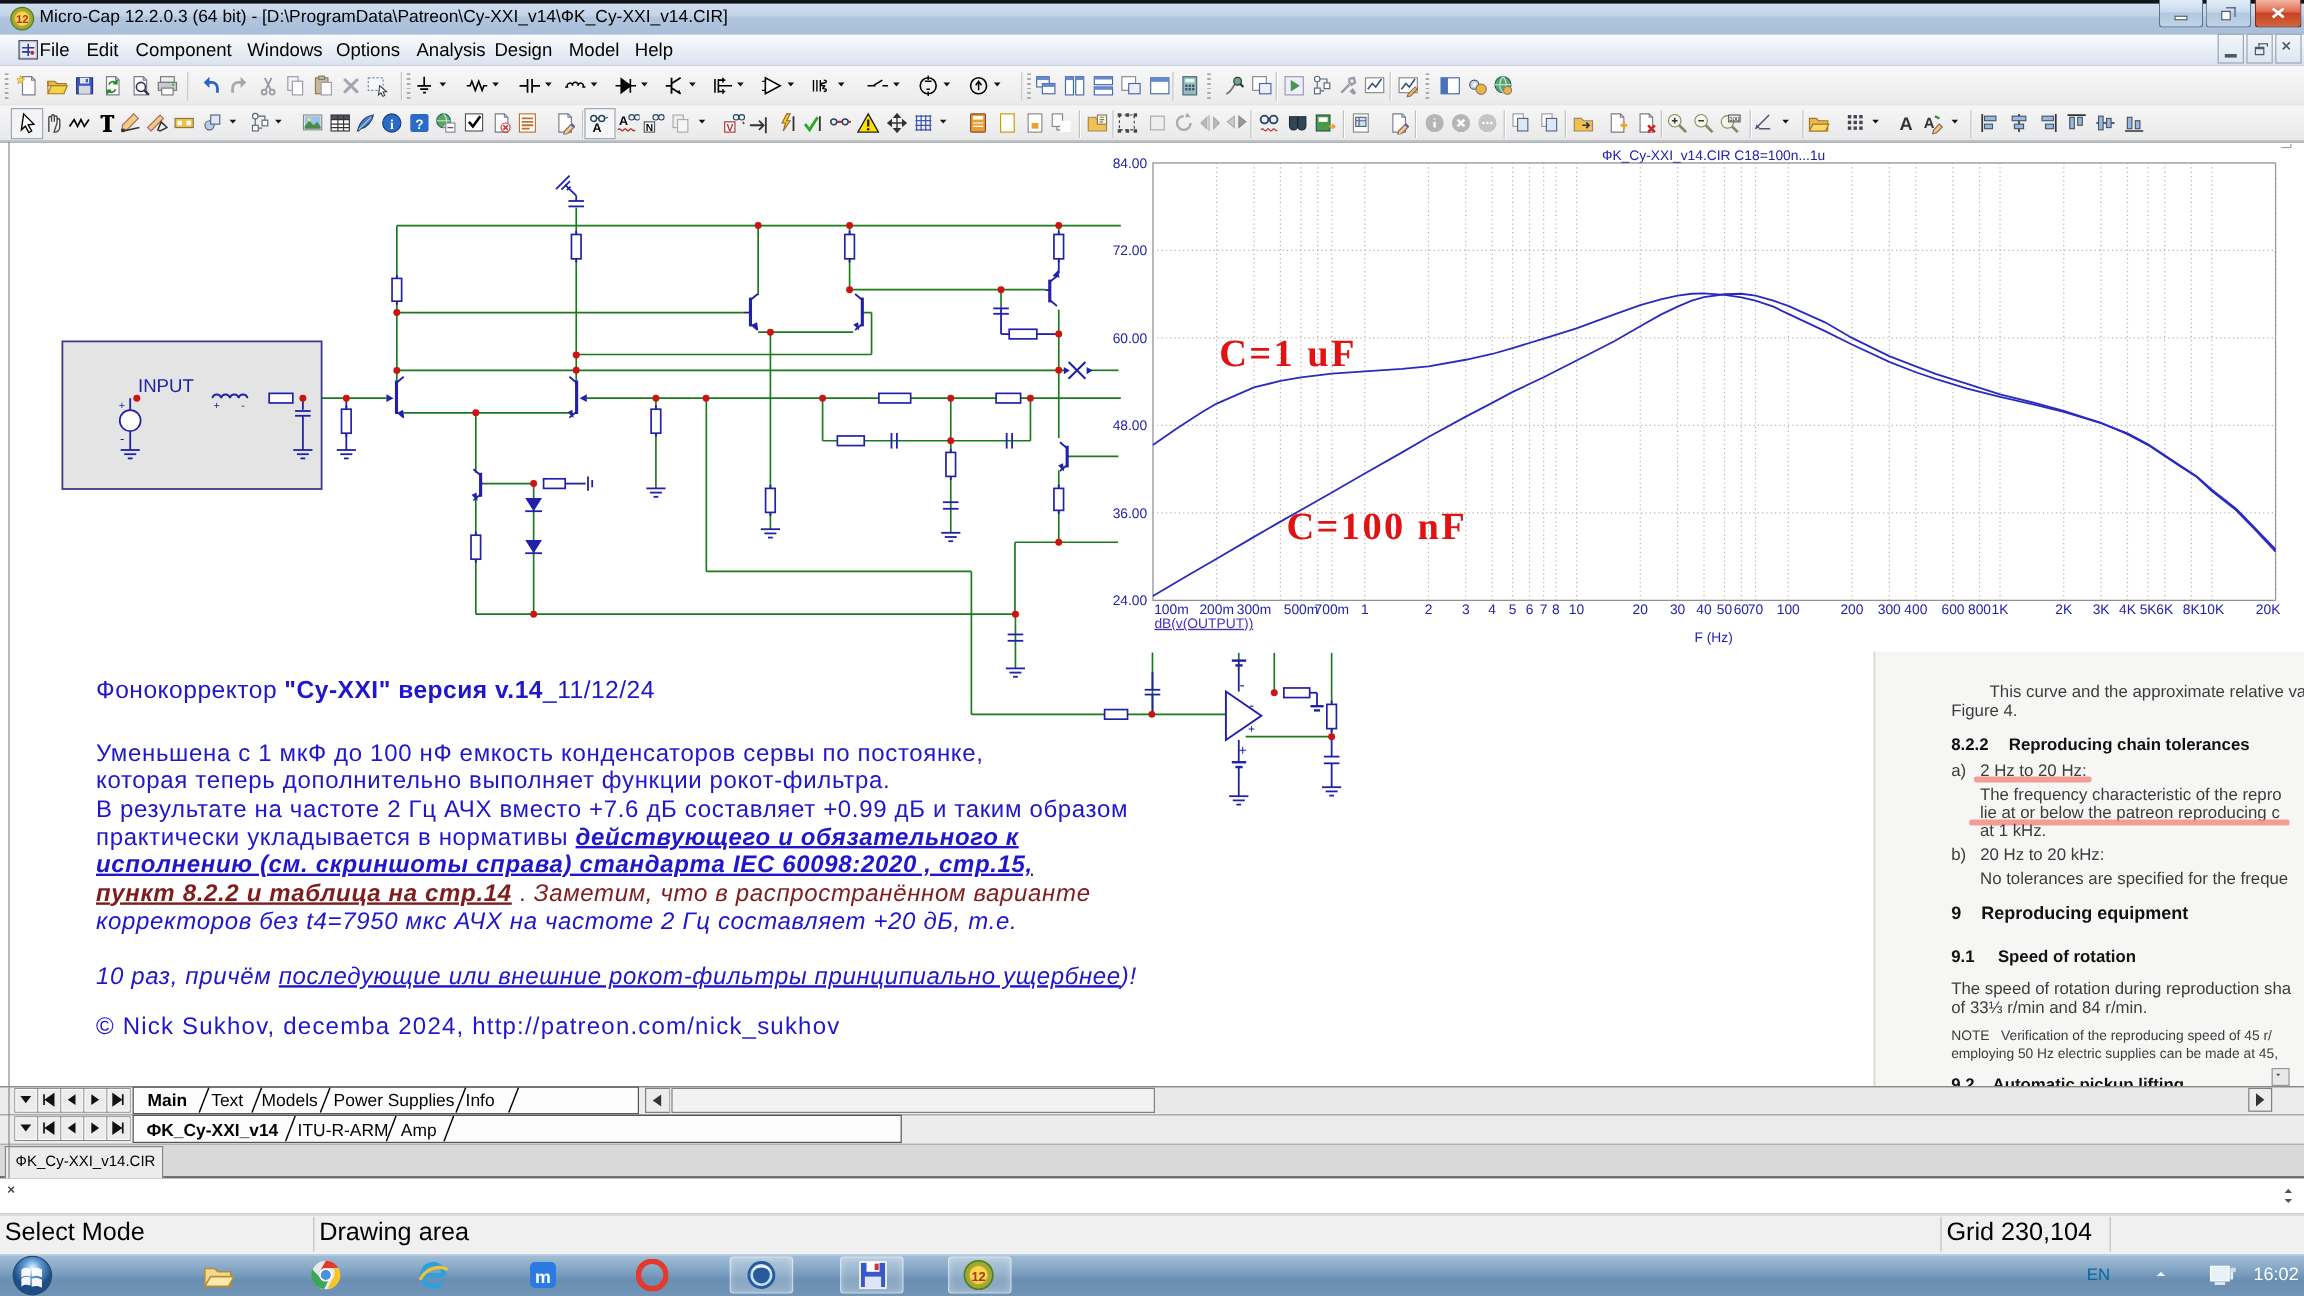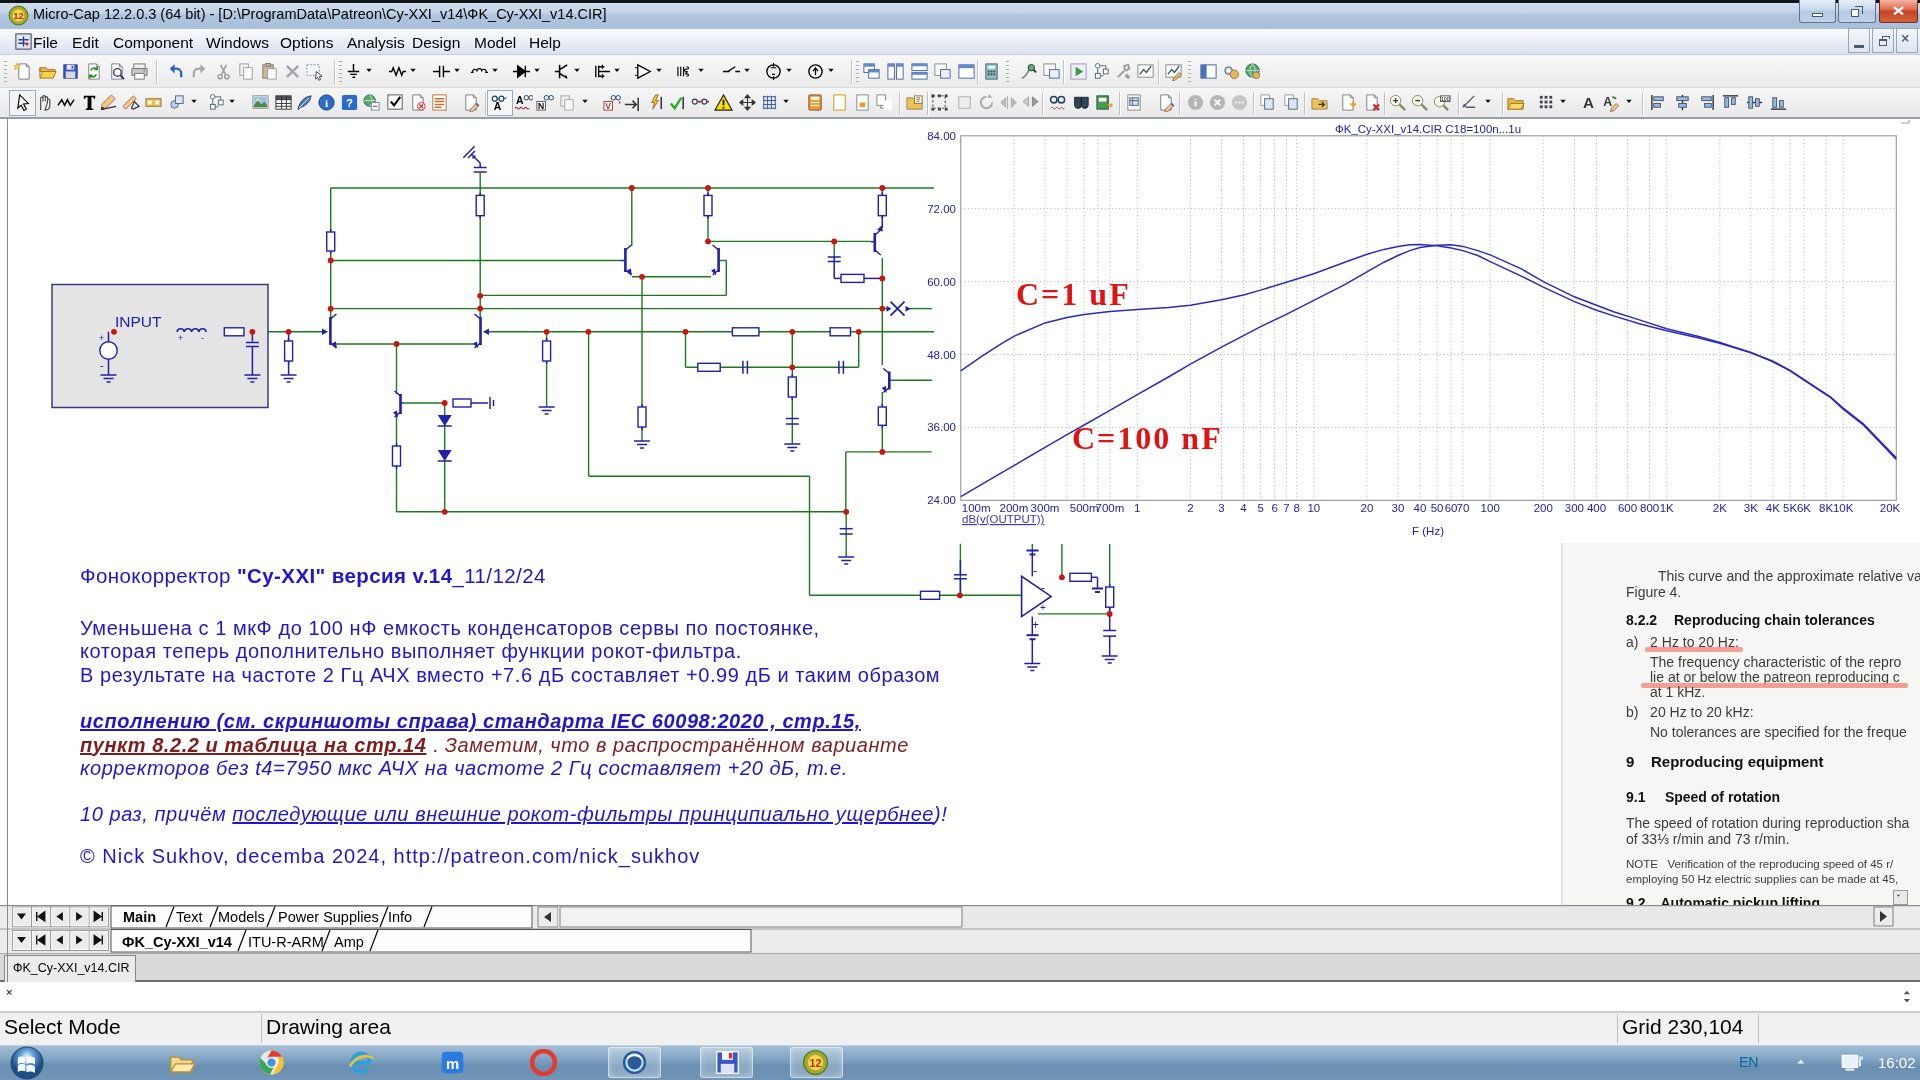--- a/index.html
+++ b/index.html
@@ -986,20 +986,21 @@
       <text x="1428" y="535" font-size="11.5" fill="#2222aa" text-anchor="middle">F (Hz)</text>
       <path d="M960.8 370.9 L980.9 356.9 L1001.5 343.6 L1013.9 336.3 L1045.0 322.9 L1067.0 317.4 L1084.2 314.4 L1109.9 311.4 L1137.3 309.5 L1168.4 307.4 L1190.4 305.3 L1221.5 299.8 L1243.5 295.0 L1260.6 290.1 L1286.4 282.2 L1313.8 273.7 L1344.8 262.2 L1366.9 254.3 L1384.0 249.4 L1398.0 246.4 L1409.8 244.8 L1420.0 244.5 L1437.1 245.8 L1451.1 247.9 L1462.9 250.6 L1477.8 255.5 L1490.2 261.6 L1521.3 276.1 L1543.3 287.1 L1574.4 301.6 L1596.5 310.2 L1613.6 315.9 L1639.4 323.8 L1666.7 330.8 L1697.8 337.8 L1719.8 343.3 L1750.9 352.7 L1772.9 361.2 L1790.1 370.3 L1815.8 387.3 L1830.7 397.0 L1843.2 408.0 L1863.3 423.8 L1879.2 440.2 L1896.3 457.8" fill="none" stroke="#2a2ac0" stroke-width="1.5"></path>
       <path d="M960.8 496.7 L991.9 478.4 L1013.9 465.7 L1045.0 447.4 L1067.0 434.7 L1084.2 425.0 L1109.9 410.4 L1137.3 394.6 L1168.4 377.0 L1190.4 364.2 L1221.5 347.2 L1243.5 335.7 L1260.6 326.6 L1286.4 314.4 L1313.8 300.4 L1344.8 284.6 L1366.9 271.9 L1384.0 262.2 L1398.0 255.5 L1409.8 250.6 L1420.0 247.6 L1437.1 245.2 L1451.1 244.8 L1462.9 246.4 L1477.8 250.6 L1490.2 254.9 L1521.3 268.8 L1543.3 281.6 L1574.4 296.8 L1596.5 305.3 L1613.6 311.7 L1639.4 319.9 L1666.7 328.7 L1697.8 336.3 L1719.8 342.4 L1750.9 352.4 L1772.9 361.8 L1790.1 370.9 L1815.8 387.9 L1830.7 397.6 L1843.2 409.2 L1863.3 425.0 L1879.2 441.4 L1896.3 459.6" fill="none" stroke="#2a2ac0" stroke-width="1.5"></path>
       <text x="1016" y="305" font-size="32" font-weight="bold" fill="#e01212" font-family="Liberation Serif" letter-spacing="2">C=1 uF</text>
       <text x="1072" y="449" font-size="32" font-weight="bold" fill="#e01212" font-family="Liberation Serif" letter-spacing="2">C=100 nF</text>
     </svg>
 <div style="position:absolute;left:80px;top:564px;white-space:nowrap;font-size:20.5px;letter-spacing:0.4px;color:#2016cc;">Фонокорректор <b>"Су-XXI" версия v.14</b>_11/12/24</div>
 <div style="position:absolute;left:80px;top:617.0px;white-space:nowrap;font-size:20px;letter-spacing:0.55px;color:#2016cc;">Уменьшена с 1 мкФ до 100 нФ емкость конденсаторов сервы по постоянке,</div>
 <div style="position:absolute;left:80px;top:640.3px;white-space:nowrap;font-size:20px;letter-spacing:0.55px;color:#2016cc;text-align:right;">которая теперь дополнительно выполняет функции рокот-фильтра.</div>
 <div style="position:absolute;left:80px;top:663.6px;white-space:nowrap;font-size:20px;letter-spacing:0.55px;color:#2016cc;">В результате на частоте 2 Гц АЧХ вместо +7.6 дБ составляет +0.99 дБ и таким образом</div>
+<div style="position:absolute;left:80px;top:686.9px;white-space:nowrap;font-size:20px;letter-spacing:0.55px;color:#2016cc;">практически укладывается в нормативы <b><i><u>действующего и обязательного к</u></i></b></div>
 <div style="position:absolute;left:80px;top:710.2px;white-space:nowrap;font-size:20px;letter-spacing:0.55px;color:#2016cc;"><b><i><u>исполнению (см. скриншоты справа) стандарта IEC 60098:2020 , стр.15,</u></i></b></div>
 <div style="position:absolute;left:80px;top:733.5px;white-space:nowrap;font-size:20px;letter-spacing:0.55px;color:#7f1d1d;"><b><i><u>пункт 8.2.2 и таблица на стр.14</u></i></b> . <i>Заметим, что в распространённом варианте</i></div>
 <div style="position:absolute;left:80px;top:756.8px;white-space:nowrap;font-size:20px;letter-spacing:0.55px;color:#2016cc;"><i>корректоров без t4=7950 мкс АЧХ на частоте 2 Гц составляет +20 дБ, т.е.</i></div>
 <div style="position:absolute;left:80px;top:803.4px;white-space:nowrap;font-size:20px;letter-spacing:0.55px;color:#2016cc;"><i>10 раз, причём <u>последующие или внешние рокот-фильтры принципиально ущербнее</u>)!</i></div>
 <div style="position:absolute;left:80px;top:845px;white-space:nowrap;font-size:20px;letter-spacing:1.0px;color:#2016cc;">© Nick Sukhov, decemba 2024, http://patreon.com/nick_sukhov</div>
 <div style="position:absolute;left:1561px;top:543px;width:359px;height:363px;background:#f6f6f5;border-left:2px solid #e0e0de;overflow:hidden;"></div>
 <div style="position:absolute;left:1626px;top:568px;white-space:nowrap;font-size:14px;color:#3c3c3c;font-weight:normal;margin-left:32px;">This curve and the approximate relative val</div>
 <div style="position:absolute;left:1626px;top:584px;white-space:nowrap;font-size:14px;color:#3c3c3c;font-weight:normal;">Figure 4.</div>
 <div style="position:absolute;left:1626px;top:612px;white-space:nowrap;font-size:14px;color:#111;font-weight:bold;">8.2.2</div>
 <div style="position:absolute;left:1674px;top:612px;white-space:nowrap;font-size:14px;color:#111;font-weight:bold;">Reproducing chain tolerances</div>
@@ -1007,21 +1008,21 @@
 <div style="position:absolute;left:1645px;top:647px;width:98px;height:4.5px;background:#f28d84;border-radius:2px;opacity:0.85;"></div>
 <div style="position:absolute;left:1650px;top:654px;white-space:nowrap;font-size:14px;color:#3c3c3c;font-weight:normal;">The frequency characteristic of the repro</div>
 <div style="position:absolute;left:1650px;top:669px;white-space:nowrap;font-size:14px;color:#3c3c3c;font-weight:normal;">lie at or below the patreon reproducing c</div>
 <div style="position:absolute;left:1641px;top:683px;width:267px;height:5px;background:#f28d84;border-radius:2px;opacity:0.85;"></div>
 <div style="position:absolute;left:1650px;top:684px;white-space:nowrap;font-size:14px;color:#3c3c3c;font-weight:normal;">at 1 kHz.</div>
 <div style="position:absolute;left:1626px;top:704px;white-space:nowrap;font-size:14px;color:#3c3c3c;font-weight:normal;">b)&nbsp;&nbsp; 20 Hz to 20 kHz:</div>
 <div style="position:absolute;left:1650px;top:724px;white-space:nowrap;font-size:14px;color:#3c3c3c;font-weight:normal;">No tolerances are specified for the freque</div>
 <div style="position:absolute;left:1626px;top:753px;white-space:nowrap;font-size:15px;color:#111;font-weight:bold;">9&nbsp;&nbsp;&nbsp; Reproducing equipment</div>
 <div style="position:absolute;left:1626px;top:789px;white-space:nowrap;font-size:14px;color:#111;font-weight:bold;">9.1&nbsp;&nbsp;&nbsp;&nbsp; Speed of rotation</div>
 <div style="position:absolute;left:1626px;top:815px;white-space:nowrap;font-size:14px;color:#3c3c3c;font-weight:normal;">The speed of rotation during reproduction sha</div>
-<div style="position:absolute;left:1626px;top:831px;white-space:nowrap;font-size:14px;color:#3c3c3c;font-weight:normal;">of 33⅓ r/min and 73 r/min.</div>
+<div style="position:absolute;left:1626px;top:831px;white-space:nowrap;font-size:14px;color:#3c3c3c;font-weight:normal;">of 33⅓ r/min and 84 r/min.</div>
 <div style="position:absolute;left:1626px;top:858px;white-space:nowrap;font-size:11.5px;color:#3c3c3c;">NOTE&nbsp;&nbsp; Verification of the reproducing speed of 45 r/</div>
 <div style="position:absolute;left:1626px;top:873px;white-space:nowrap;font-size:11.5px;color:#3c3c3c;">employing 50 Hz electric supplies can be made at 45,</div>
 <div style="position:absolute;left:1626px;top:895px;white-space:nowrap;font-size:14px;color:#111;font-weight:bold;">9.2&nbsp;&nbsp;&nbsp; Automatic pickup lifting</div>
 <div style="position:absolute;left:1893px;top:890px;width:15px;height:15px;background:#e8e8e8;border:1px solid #999;"></div>
 <svg style="position:absolute;left:1896px;top:894px" width="9" height="8" viewBox="0 0 20 20">
       <path d="M1 2l4 5 4-5z" fill="#444"></path>
     </svg>
 <svg style="position:absolute;left:0;top:905px" width="1920" height="48" viewBox="0 0 1920 48">
       <rect x="0" y="0" width="1920" height="48" fill="#ececec"></rect>
       <rect x="0" y="0" width="1920" height="1.2" fill="#8a8a8a"></rect>

